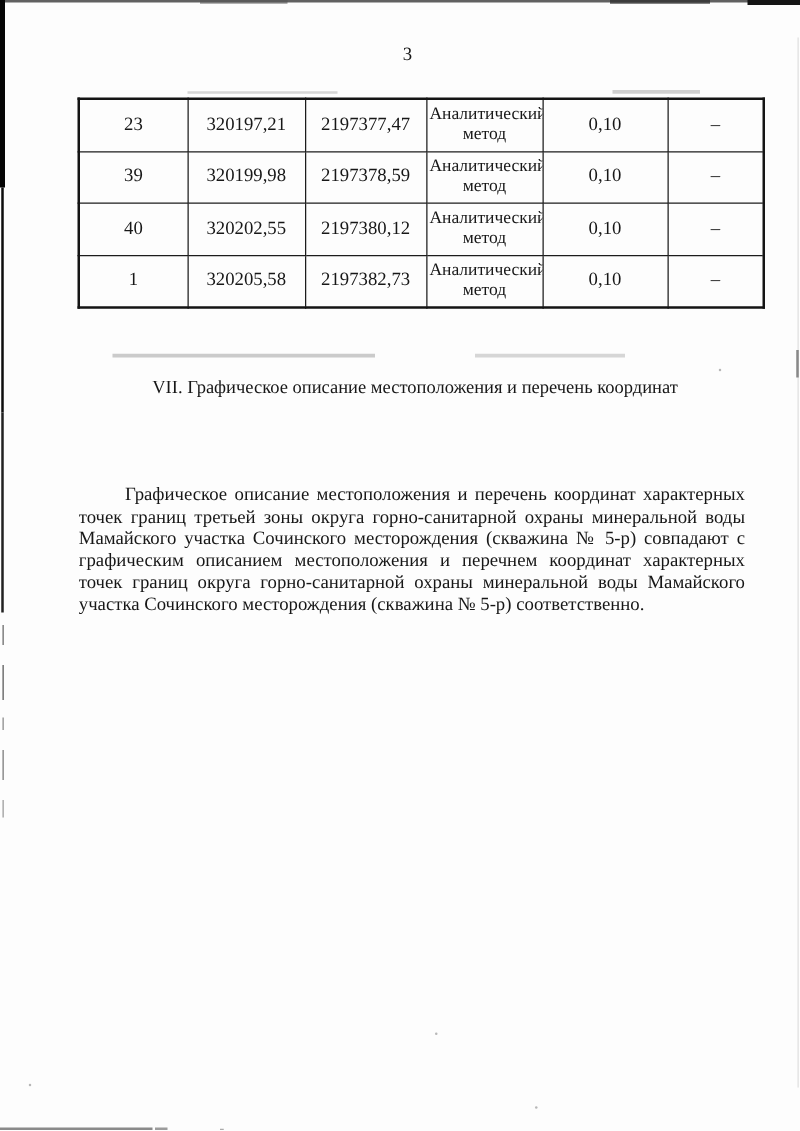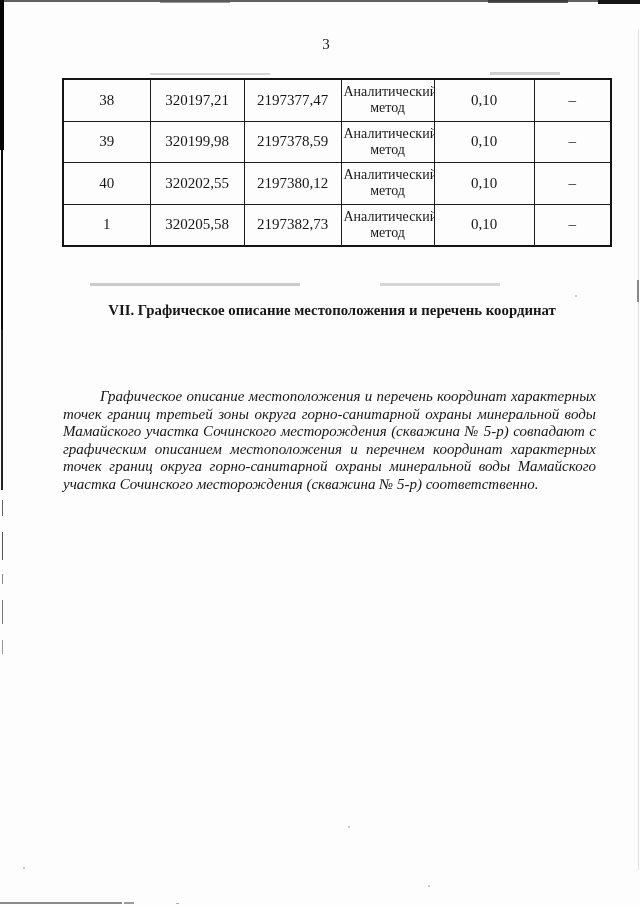--- a/index.html
+++ b/index.html
@@ -66,35 +66,34 @@
     padding: 0 2px;
     overflow: hidden;
   }
   table.coords { border: 2.2px solid #141414; }
   td.c-m { font-size: 14px; line-height: 16px; }
 
   
   .heading {
     position: absolute; left: 62px; top: 302px; width: 540px;
     text-align: center;
-    font-weight: bold;
+    font-weight: normal;
     font-size: 14.8px;
     line-height: 17.6px;
   }
   .heading div { white-space: nowrap; }
 
   
   .body-par {
     position: absolute; left: 63px; top: 388px; width: 533px;
     margin: 0;
     font-size: 15px;
     line-height: 17.5px;
     text-align: justify;
     text-indent: 37px;
-    font-style: italic;
   }
 </style>
 </head>
 <body>
 
 <div class="page">
 
   <div class="art top-line"></div>
   <div class="art top-dash-1"></div>
   <div class="art top-dash-2"></div>
@@ -127,21 +126,21 @@
     <colgroup>
       <col style="width:87px">
         <col style="width:94px">
         <col style="width:97px">
       <col style="width:93px">
         <col style="width:100px">
         <col style="width:77px">
     </colgroup>
     <tbody>
       <tr>
-        <td class="c-n">38</td>
+        <td class="c-n">23</td>
         <td class="c-x">320197,21</td>
         <td class="c-y">2197377,47</td>
         <td class="c-m">Аналитический метод</td>
         <td class="c-a">0,10</td>
         <td class="c-d">–</td>
       </tr>
       <tr>
         <td class="c-n">39</td>
         <td class="c-x">320199,98</td>
         <td class="c-y">2197378,59</td>

